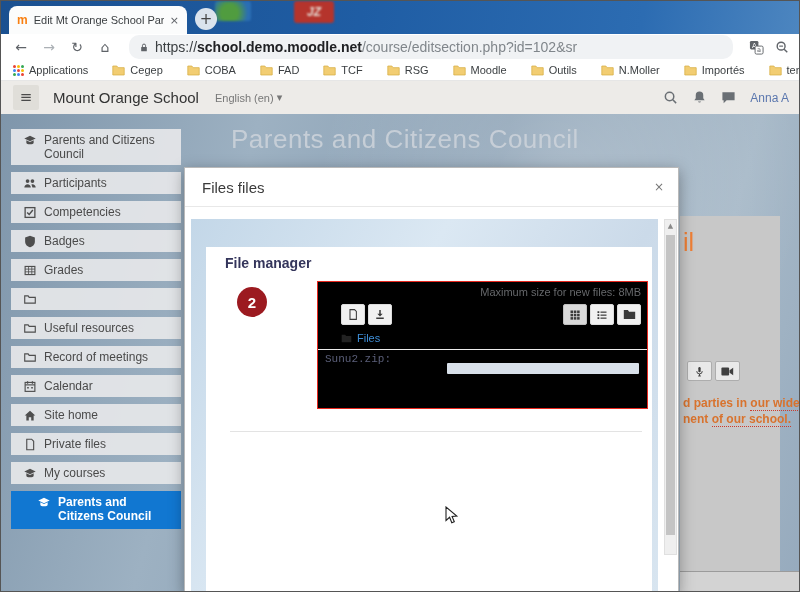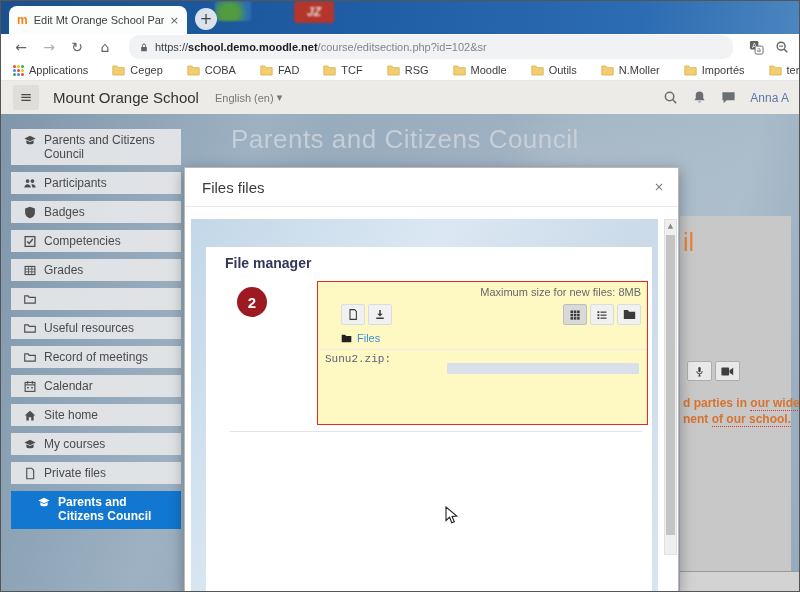--- a/index.html
+++ b/index.html
@@ -24,21 +24,21 @@
   .tab-close{font-size:11px;color:#5f6368;cursor:default;}
   .newtab{position:absolute;left:194px;top:7px;width:22px;height:22px;border-radius:50%;
     background:rgba(240,243,246,.9);color:#444;font-size:15px;
     display:flex;align-items:center;justify-content:center;}
 
   .nav-toolbar{position:absolute;left:0;top:33px;width:800px;height:26px;background:#fff;
     display:flex;align-items:center;padding:0 8px;gap:4px;}
   .nav-ico{width:24px;text-align:center;font-size:14px;color:#5f6368;}
   .nav-ico.dim{color:#abb0b5;}
   .omnibox{flex:1;height:19px;border-radius:10px;background:#f0f2f4;margin:0 8px;
-    display:flex;align-items:center;padding:12px 10px;gap:6px;font-size:11px;white-space:nowrap;overflow:hidden;}
+    display:flex;align-items:center;padding:12px 10px;gap:6px;font-size:14px;white-space:nowrap;overflow:hidden;}
   .u-scheme{color:#3c4043;}
   .u-host{color:#202124;font-weight:bold;}
   .u-path{color:#80868b;}
   .tool-svg{display:flex;align-items:center;justify-content:center;width:22px;height:20px;}
 
   .bookmarks{position:absolute;left:0;top:59px;width:800px;height:21px;background:#fff;
     border-bottom:1px solid #e6e6e6;display:flex;align-items:center;padding:0 12px;gap:24px;
     font-size:11px;color:#3c4043;}
   .bm{display:flex;align-items:center;gap:5px;white-space:nowrap;}
   .apps-grid{display:grid;grid-template-columns:repeat(3,3px);grid-gap:1px;}
@@ -66,21 +66,21 @@
   
   .sidebar{position:absolute;left:10px;top:15px;width:170px;}
   .sb-item{display:flex;align-items:flex-start;gap:7px;background:rgba(230,231,233,.92);
     padding:4px 8px 4px 12px;margin-bottom:7px;font-size:12px;line-height:14px;color:#4a4a4a;min-height:22px;}
   .sb-item.gap-before{margin-top:12px;}
   .sb-ico{width:14px;flex:0 0 14px;color:#4e4e4e;margin-top:1px;}
   .sb-item.active{background:#1177d1;color:#fff;font-weight:bold;padding-left:26px;min-height:38px;}
   .sb-item.active .sb-ico{color:#fff;}
 
   
-  .gray-panel{position:absolute;left:679px;top:102px;width:111px;height:355px;background:#c8c8c8;padding-left:36px;}
+  .gray-panel{position:absolute;left:679px;top:102px;width:100px;height:355px;background:#c8c8c8;padding-left:36px;}
   .frag-heading{position:absolute;left:3px;top:12px;font-size:25px;color:#ef7f35;}
   .ed-btn{position:absolute;top:145px;width:25px;height:20px;background:#e9e9e9;border:1px solid #adadad;
     border-radius:2px;display:flex;align-items:center;justify-content:center;color:#3f3f3f;}
   .frag-text{position:absolute;left:3px;top:179px;font-size:12px;font-weight:bold;color:#d8732e;
     line-height:16px;white-space:nowrap;}
   .frag-link{border-bottom:1px dotted #cc3b2b;}
   .gray-strip{position:absolute;left:679px;top:457px;width:121px;height:22px;background:#d3d3d3;
     border-top:1px solid #9b9b9b;}
 
   
@@ -96,22 +96,22 @@
   .mscroll{position:absolute;left:479px;top:11px;width:13px;height:336px;background:#efefef;
     border:1px solid #e0e0e0;}
   .mscroll .arr{display:block;text-align:center;font-size:7px;color:#888;padding-top:3px;}
   .mscroll .thumb{position:absolute;left:1px;right:1px;top:15px;height:300px;background:#c4c4c4;}
   .card{position:absolute;left:21px;top:39px;width:446px;bottom:0;background:#fff;}
 
   .fm-heading{position:absolute;left:19px;top:8px;font-size:14px;font-weight:bold;color:#34355b;}
   .badge{position:absolute;left:31px;top:40px;width:30px;height:30px;border-radius:50%;
     background:#9c1a20;color:#fff;font-size:15px;font-weight:bold;
     display:flex;align-items:center;justify-content:center;}
-  .redbox{position:absolute;left:111px;top:34px;width:331px;height:144px;border:1px solid #e8281e;
-    background:#fef9c3;}
+  .redbox{position:absolute;left:111px;top:34px;width:331px;height:128px;border:1px solid #e8281e;
+    background:#000000;}
   .maxsize{position:absolute;right:6px;top:4px;font-size:11px;color:#66686b;}
   .fm-toolbar{position:absolute;left:23px;top:22px;right:6px;display:flex;gap:3px;align-items:center;}
   .fm-btn{width:24px;height:21px;background:#f1f1f1;border:1px solid #dcdcdc;border-radius:2px;
     display:flex;align-items:center;justify-content:center;color:#3a3a3a;}
   .fm-btn.active{background:#d9d9d9;border-color:#bfbfbf;}
   .fm-btn.push{margin-left:auto;}
   .fm-path{position:absolute;left:23px;top:50px;display:flex;align-items:center;gap:5px;
     font-size:11px;color:#3f8fd8;}
   .fm-path .sb-ico{color:#222;margin-top:0;}
   .fm-rule{position:absolute;left:0;right:0;top:67px;border-top:1px solid #ececec;}
@@ -298,34 +298,34 @@
               <circle cx="5" cy="5" r="2.3"></circle>
               <circle cx="11" cy="5" r="2.3"></circle>
               <path d="M1 13c0-2.2 1.8-4 4-4s4 1.8 4 4z"></path>
               <path d="M9.8 9.3c.4-.2.8-.3 1.2-.3 2.2 0 4 1.8 4 4h-4z"></path>
             </svg>
           </span>
         <span class="sb-label">Participants</span>
       </div>
       <div class="sb-item">
         <span class="sb-ico">
+            <svg width="14" height="13" viewBox="0 0 16 16">
+              <rect x="2" y="2" width="12" height="12" fill="none" stroke="currentColor" stroke-width="1.6"></rect>
+              <path d="M4.5 8l2.5 2.5 4.5-5.5" fill="none" stroke="currentColor" stroke-width="1.8"></path>
+            </svg>
+          </span>
+        <span class="sb-label">Competencies</span>
+      </div>
+      <div class="sb-item">
+        <span class="sb-ico">
             <svg width="14" height="13" viewBox="0 0 16 16" fill="currentColor">
               <path d="M8 1 14 3v5c0 4-3 6.5-6 7-3-.5-6-3-6-7V3Z"></path>
             </svg>
           </span>
         <span class="sb-label">Badges</span>
-      </div>
-      <div class="sb-item">
-        <span class="sb-ico">
-            <svg width="14" height="13" viewBox="0 0 16 16">
-              <rect x="2" y="2" width="12" height="12" fill="none" stroke="currentColor" stroke-width="1.6"></rect>
-              <path d="M4.5 8l2.5 2.5 4.5-5.5" fill="none" stroke="currentColor" stroke-width="1.8"></path>
-            </svg>
-          </span>
-        <span class="sb-label">Competencies</span>
       </div>
       <div class="sb-item">
         <span class="sb-ico">
             <svg width="14" height="13" viewBox="0 0 16 16">
               <rect x="2" y="3" width="12" height="10" fill="none" stroke="currentColor" stroke-width="1.4"></rect>
               <path d="M2 6.3h12M2 9.6h12M6.2 3v10M10.2 3v10" stroke="currentColor" stroke-width="1"></path>
             </svg>
           </span>
         <span class="sb-label">Grades</span>
       </div>
@@ -366,34 +366,34 @@
       <div class="sb-item">
         <span class="sb-ico">
             <svg width="14" height="13" viewBox="0 0 16 16" fill="currentColor">
               <path d="M8 2 14.5 8h-2v6H9.5v-4h-3v4H3.5V8h-2Z"></path>
             </svg>
           </span>
         <span class="sb-label">Site home</span>
       </div>
       <div class="sb-item">
         <span class="sb-ico">
+            <svg width="14" height="13" viewBox="0 0 16 16">
+              <path d="M4 1.5h6l2.5 2.5v10.5H4z" fill="none" stroke="currentColor" stroke-width="1.4"></path>
+            </svg>
+          </span>
+        <span class="sb-label">Private files</span>
+      </div>
+      <div class="sb-item">
+        <span class="sb-ico">
             <svg width="14" height="13" viewBox="0 0 16 16" fill="currentColor">
               <path d="M8 2 15 5.5 8 9 1 5.5Z"></path>
               <path d="M3.5 7.7v3c0 1.1 2 2 4.5 2s4.5-.9 4.5-2v-3L8 9.9Z"></path>
             </svg>
           </span>
         <span class="sb-label">My courses</span>
-      </div>
-      <div class="sb-item">
-        <span class="sb-ico">
-            <svg width="14" height="13" viewBox="0 0 16 16">
-              <path d="M4 1.5h6l2.5 2.5v10.5H4z" fill="none" stroke="currentColor" stroke-width="1.4"></path>
-            </svg>
-          </span>
-        <span class="sb-label">Private files</span>
       </div>
       <div class="sb-item active">
         <span class="sb-ico">
             <svg width="14" height="13" viewBox="0 0 16 16" fill="currentColor">
               <path d="M8 2 15 5.5 8 9 1 5.5Z"></path>
               <path d="M3.5 7.7v3c0 1.1 2 2 4.5 2s4.5-.9 4.5-2v-3L8 9.9Z"></path>
             </svg>
           </span>
         <span class="sb-label">Parents and Citizens Council</span>
       </div>

